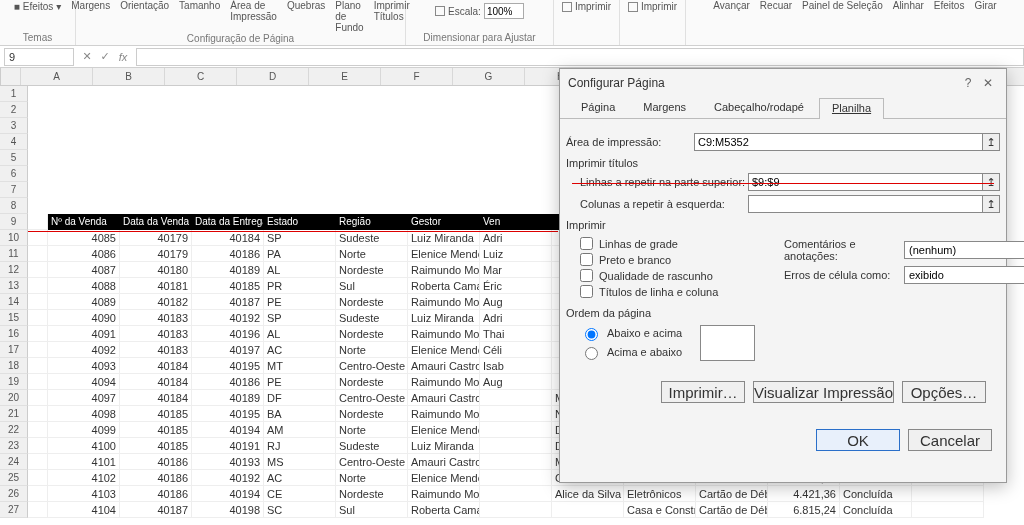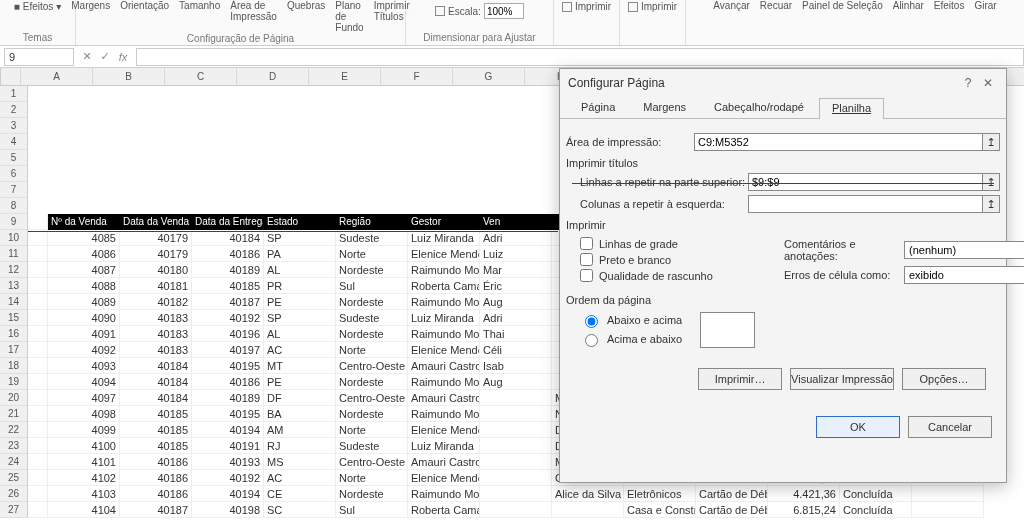--- a/index.html
+++ b/index.html
@@ -56,21 +56,21 @@
   .nested { margin-left:14px;}
   .checkrow { display:flex; align-items:center; gap:6px; margin:3px 0;}
   .checkrow input { margin:0;}
   .twocol { display:flex; gap:24px;}
   .twocol .left { flex:0 0 180px;}
   .twocol .right { flex:1;}
   .combo { width:150px; height:18px; border:1px solid #888; background:#fff; font-size:11px;}
   .radio-row { display:flex; align-items:center; gap:6px; margin:3px 0;}
   .orderpic { width:55px; height:36px; border:1px solid #888; background:#fff; display:inline-block;}
   .dlg-footer { display:flex; gap:8px; justify-content:flex-end; padding:8px 14px;}
-  .dlg-button { min-width:84px; height:22px; border:1px solid #888; background:#f0f0f0; font-size:11px; cursor:pointer; display:flex; align-items:center; justify-content:center;}
+  .dlg-button { min-width:84px; height:22px; border:1px solid #888; background:#f0f0f0; font-size:15px; cursor:pointer; display:flex; align-items:center; justify-content:center;}
   .dlg-button.primary { border-color:#2a6fc9; background:#e8f0fb;}
   .red-dialog-line { position:absolute; left:12px; right:12px; height:1px; background:#d00; top:114px; }
 </style>
 </head>
 <body>
 
 <div class="ribbon">
   <div class="ribbon-group" style="width:76px">
     <div class="items">
       <div class="ribbon-small">■ <span>Efeitos</span> ▾</div>
@@ -600,20 +600,24 @@
               <span>Linhas de grade</span>
             </div>
           <div class="checkrow">
               <input type="checkbox" style="">
               <span>Preto e branco</span>
             </div>
           <div class="checkrow">
               <input type="checkbox" style="">
               <span>Qualidade de rascunho</span>
             </div>
+          <div class="checkrow">
+              <input type="checkbox" style="">
+              <span>Títulos de linha e coluna</span>
+            </div>
         </div>
         <div class="right">
           <div class="field-row">
               <label style="width:120px">Comentários e anotações:</label>
             <select class="combo"><option>(nenhum)</option></select>
             </div>
           <div class="field-row">
               <label style="width:120px">Erros de célula como:</label>
             <select class="combo"><option>exibido</option></select>
             </div>

